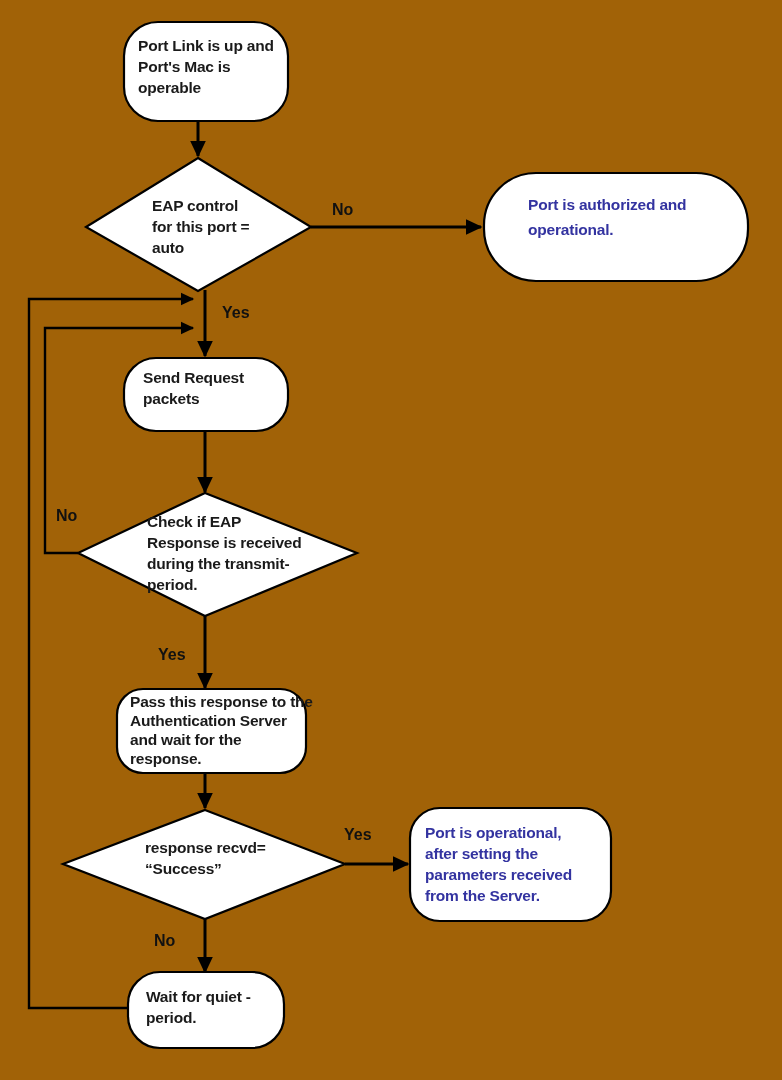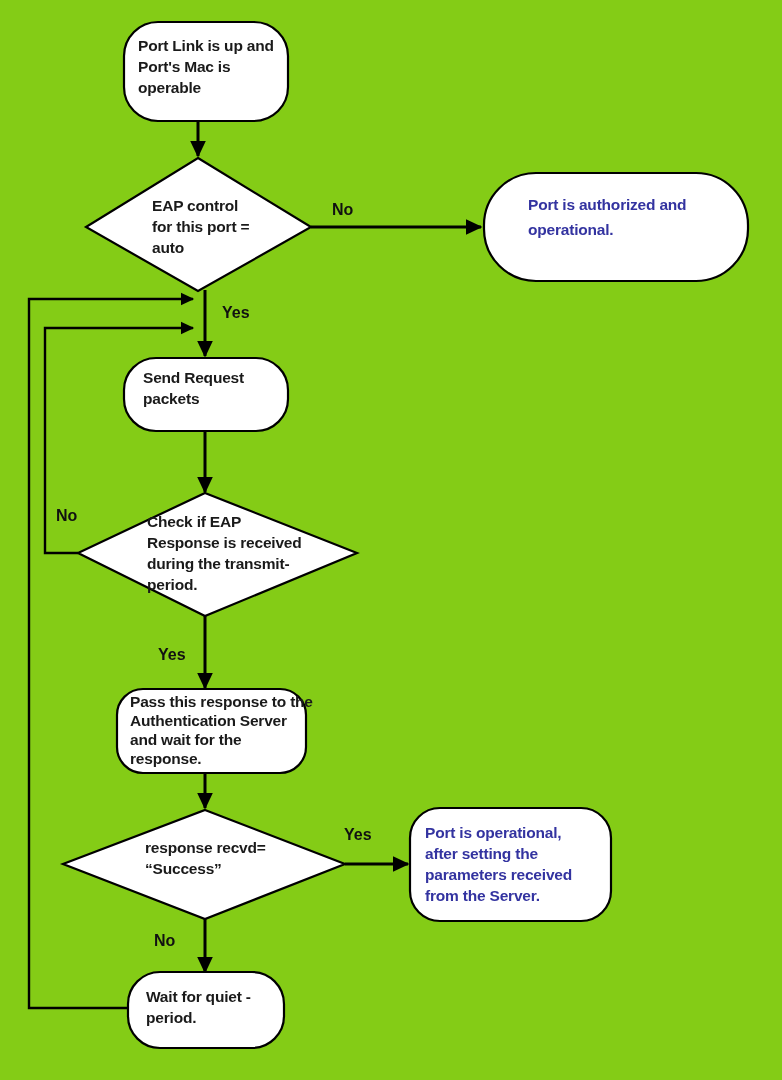--- a/index.html
+++ b/index.html
@@ -10,21 +10,21 @@
   body {
     width: 782px;
     height: 1080px;
     overflow: hidden;
     font-family: "Liberation Sans", sans-serif;
   }
   #flowchart-root {
     position: relative;
     width: 782px;
     height: 1080px;
-    background: #84cc16;
+    background: #a16207;
   }
   svg#flow-svg {
     display: block;
     width: 782px;
     height: 1080px;
   }
   .node-shape {
     fill: #ffffff;
     stroke: #000000;
     stroke-width: 2.2;

